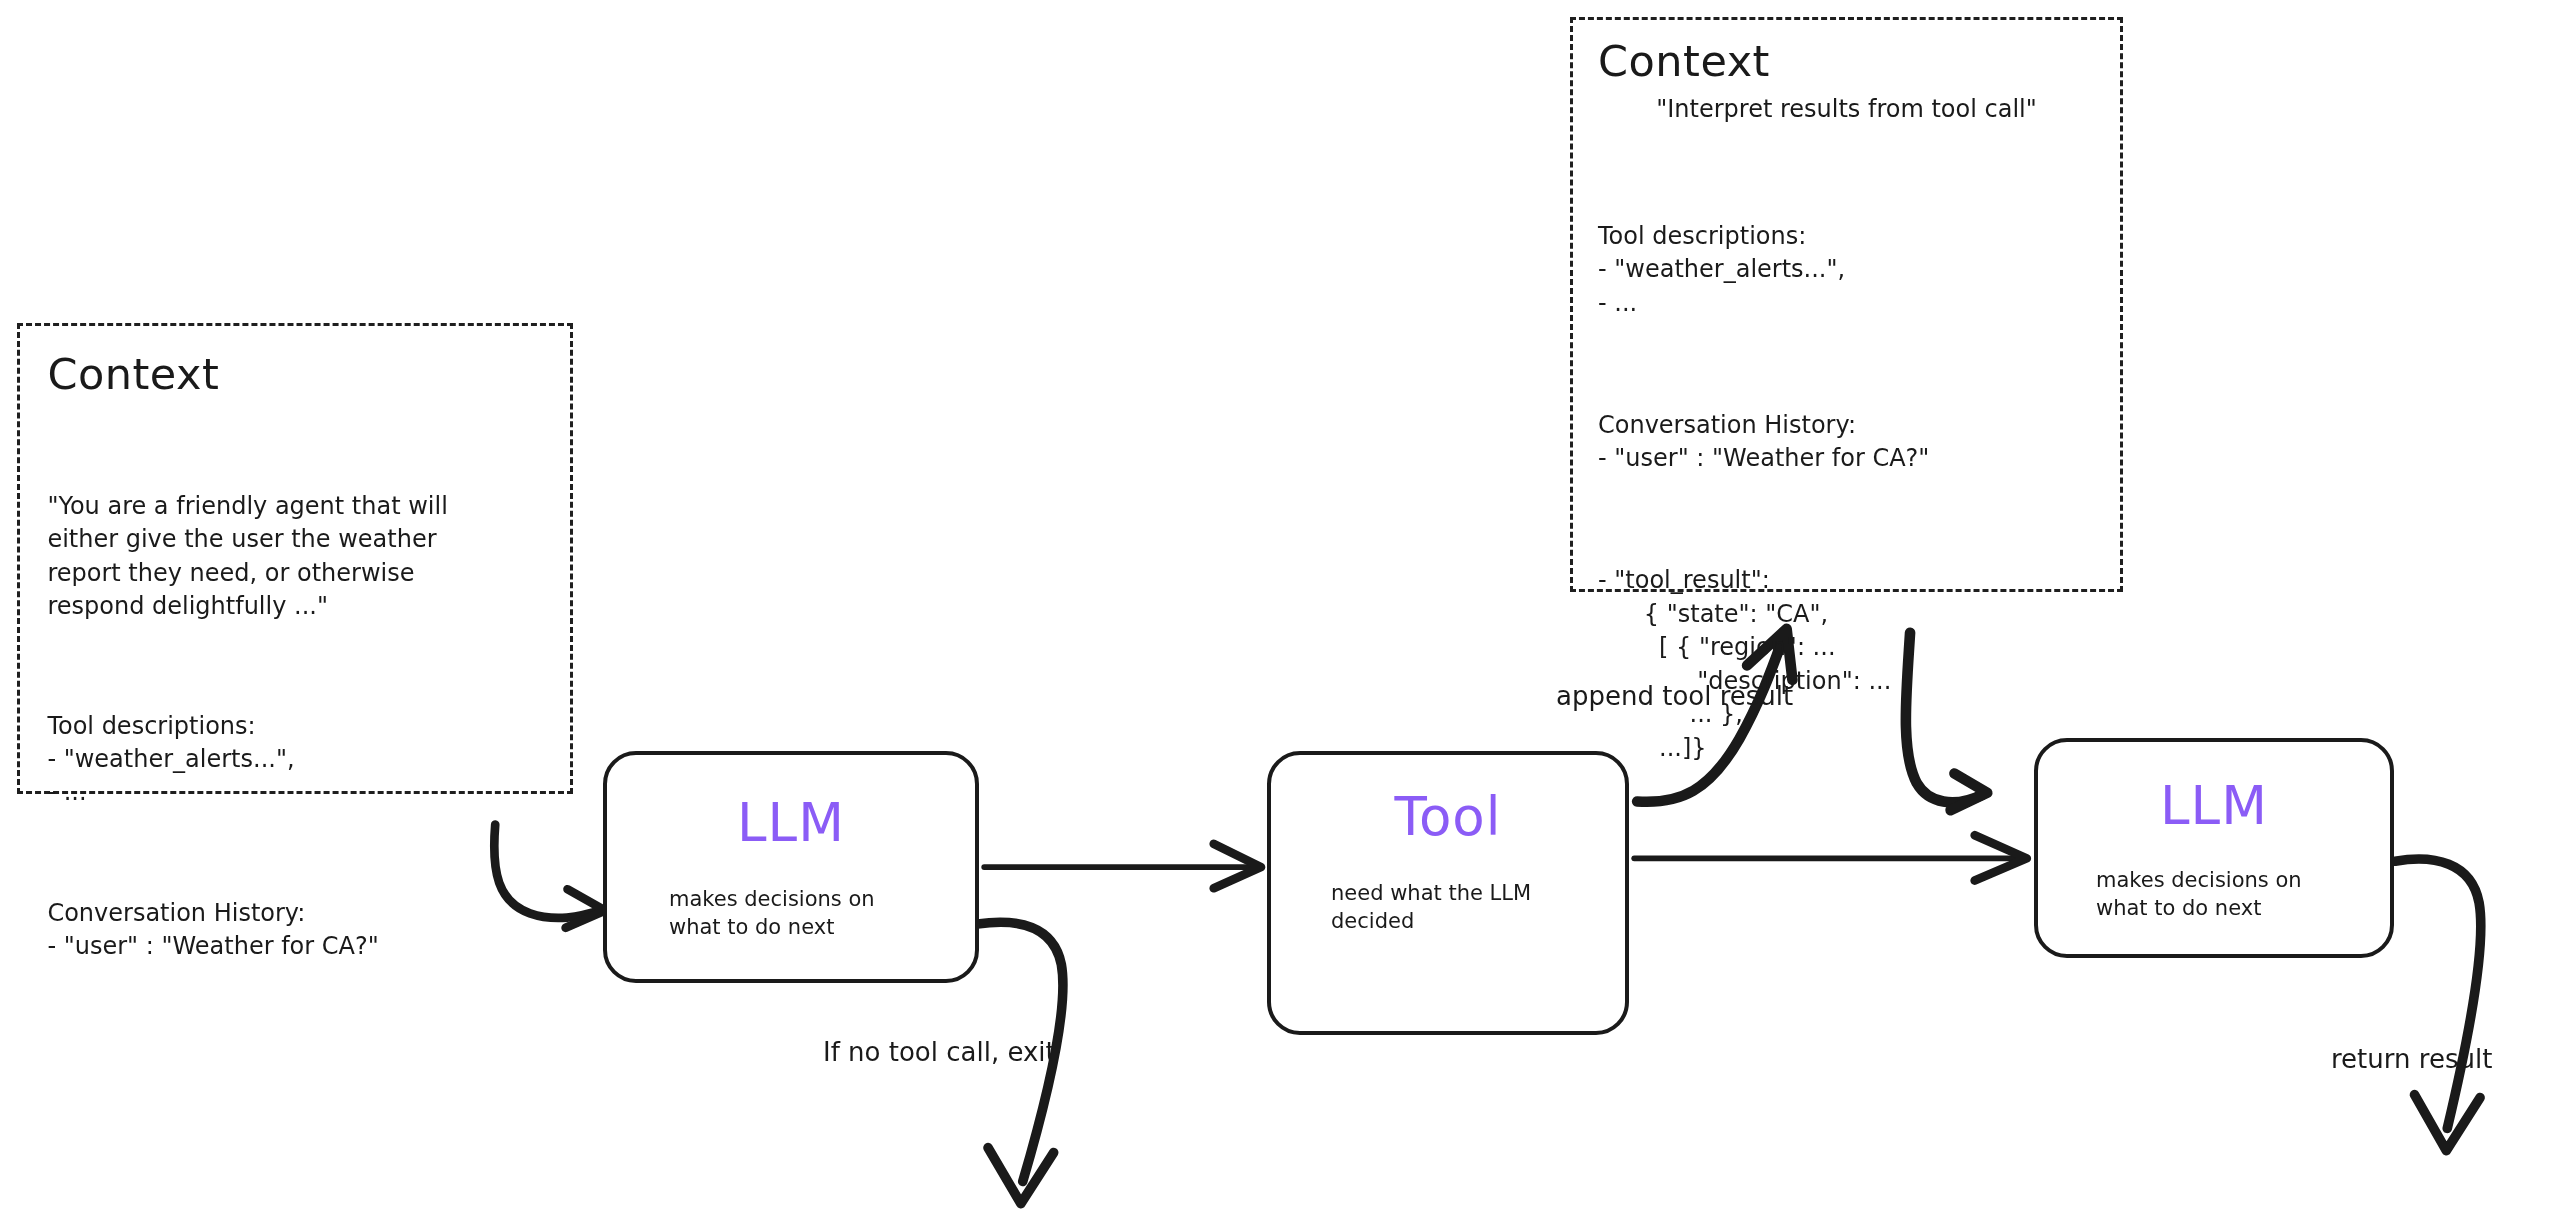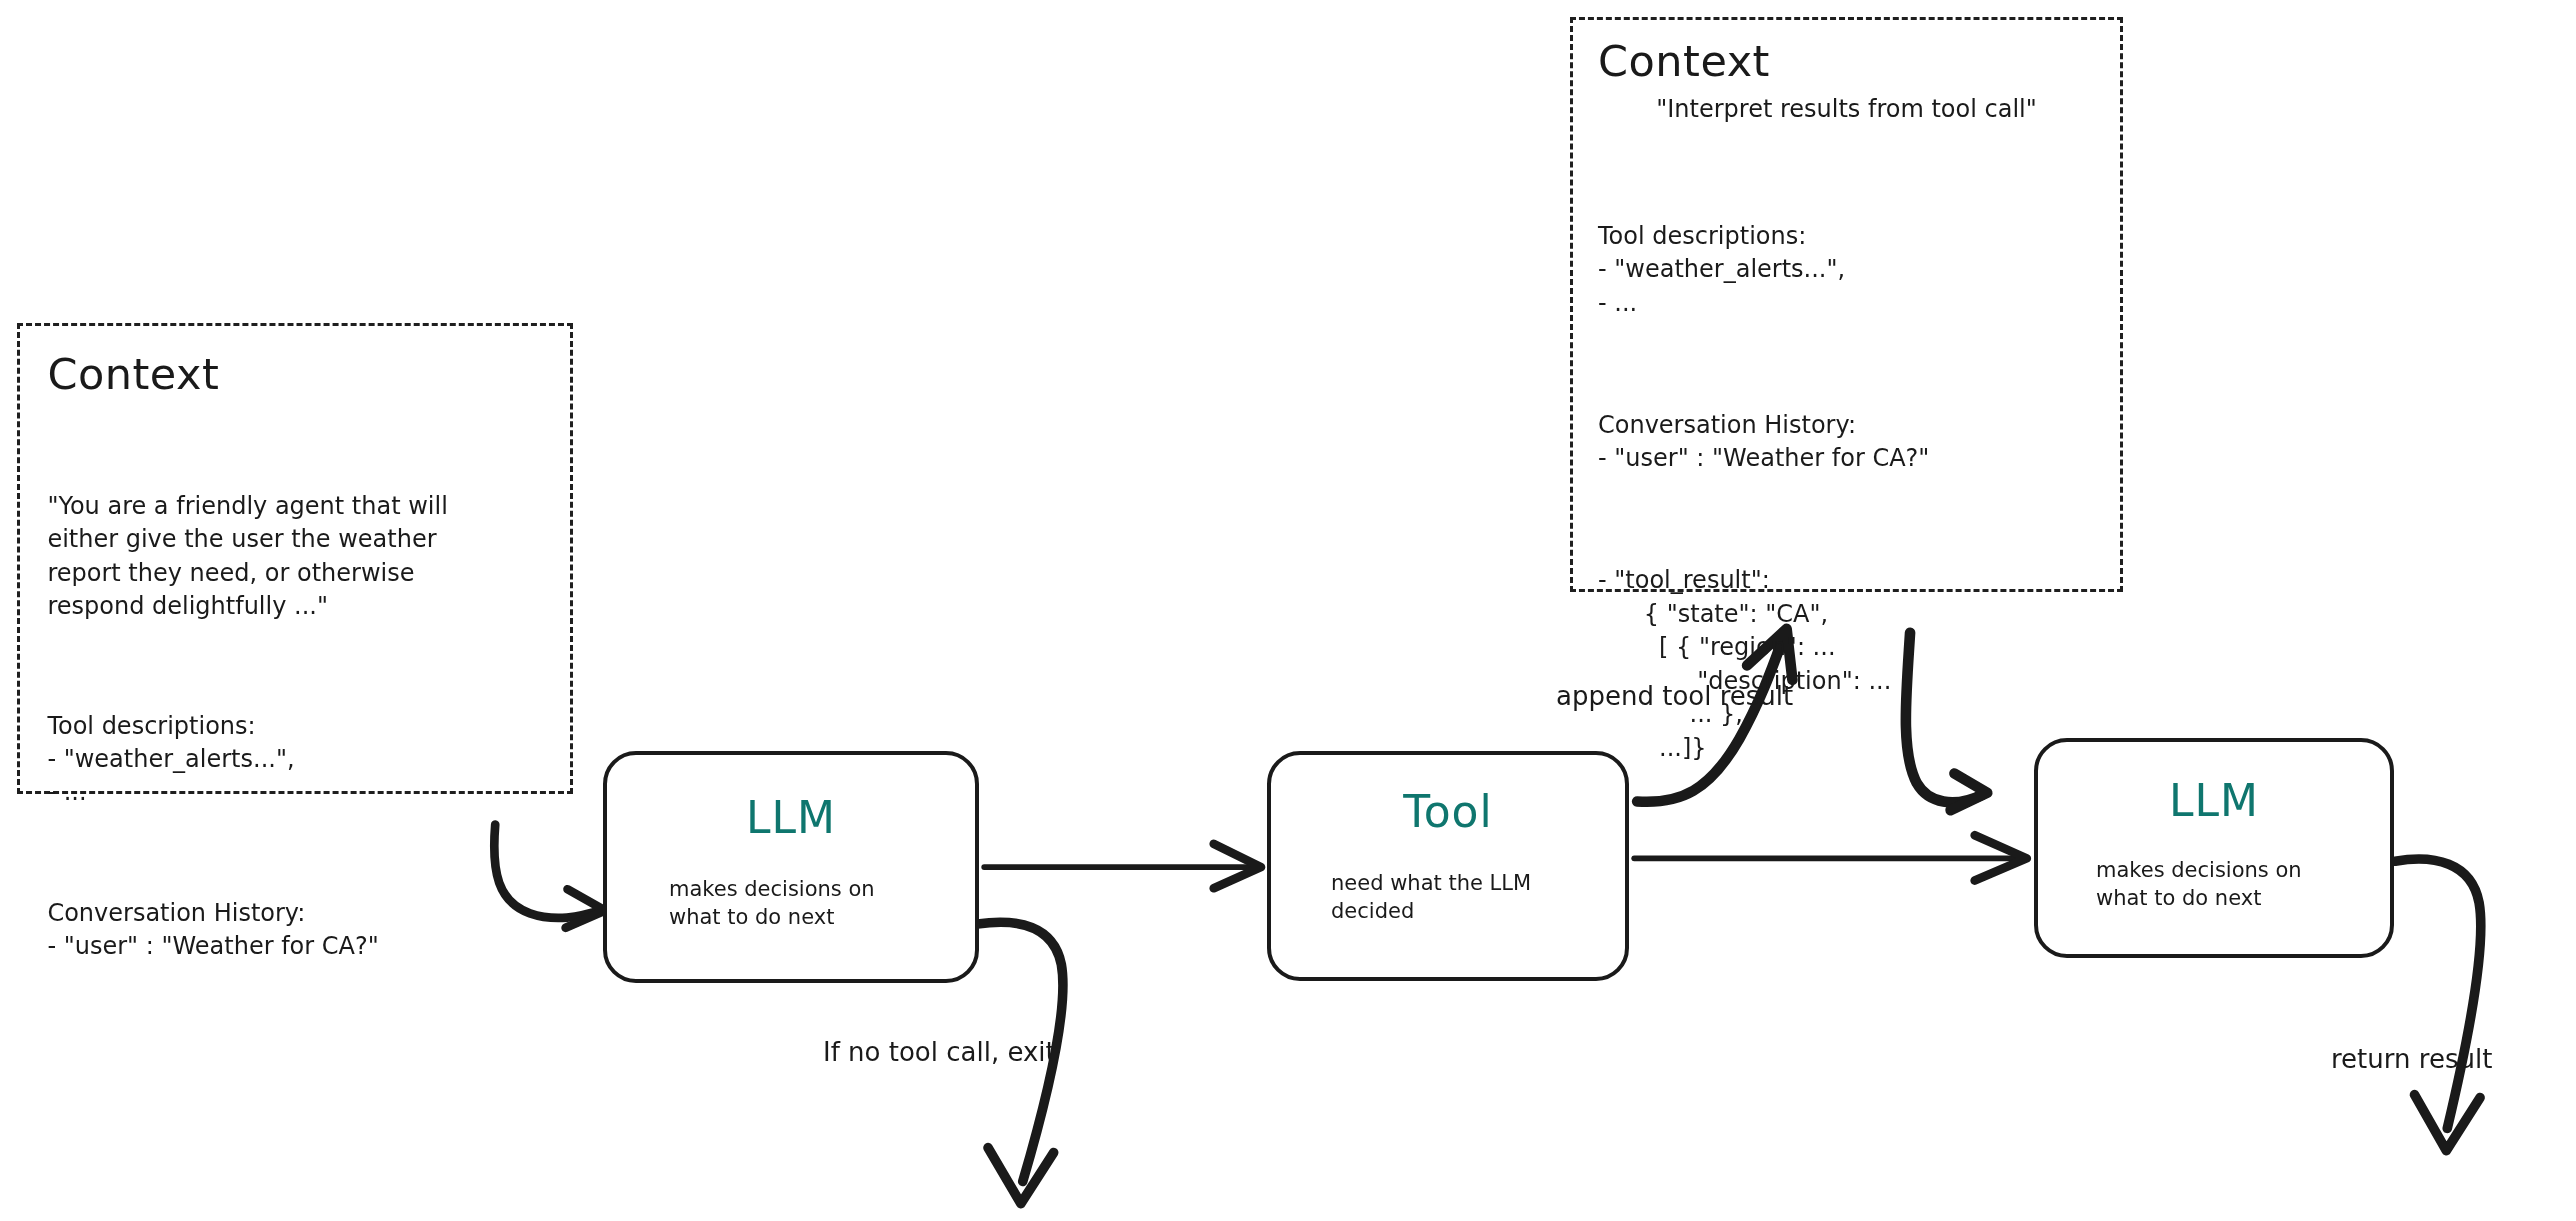--- a/index.html
+++ b/index.html
@@ -85,38 +85,38 @@
     box-sizing: border-box;
     border: 4.8px solid #1a1a1a;
     border-radius: 33px;
     background: #ffffff;
     display: flex;
     flex-direction: column;
     align-items: center;
     justify-content: flex-start;
   }
   .node-title {
-    font-size: 44px;
-    color: #0f766e;
+    font-size: 53px;
+    color: #8b5cf6;
     margin-top: 37px;
     letter-spacing: 1px;
   }
   .node-sub {
     font-size: 21px;
     line-height: 1.32;
     color: #1a1a1a;
     margin-top: 33px;
     text-align: left;
     white-space: pre-line;
     align-self: flex-start;
     margin-left: 62px;
   }
 
   #node-llm1 { left: 603px; top: 751px; width: 376px; height: 232px; }
-  #node-tool { left: 1267px; top: 751px; width: 362px; height: 230px; }
+  #node-tool { left: 1267px; top: 751px; width: 362px; height: 284px; }
   #node-llm2 { left: 2034px; top: 738px; width: 360px; height: 220px; }
 
   #node-tool .node-title { margin-top: 31px; }
   #node-tool .node-sub { margin-top: 33px; margin-left: 60px; }
   #node-llm2 .node-title { margin-top: 33px; }
   #node-llm2 .node-sub { margin-top: 31px; margin-left: 58px; }
 
   
   .edge-label {
     position: absolute;

